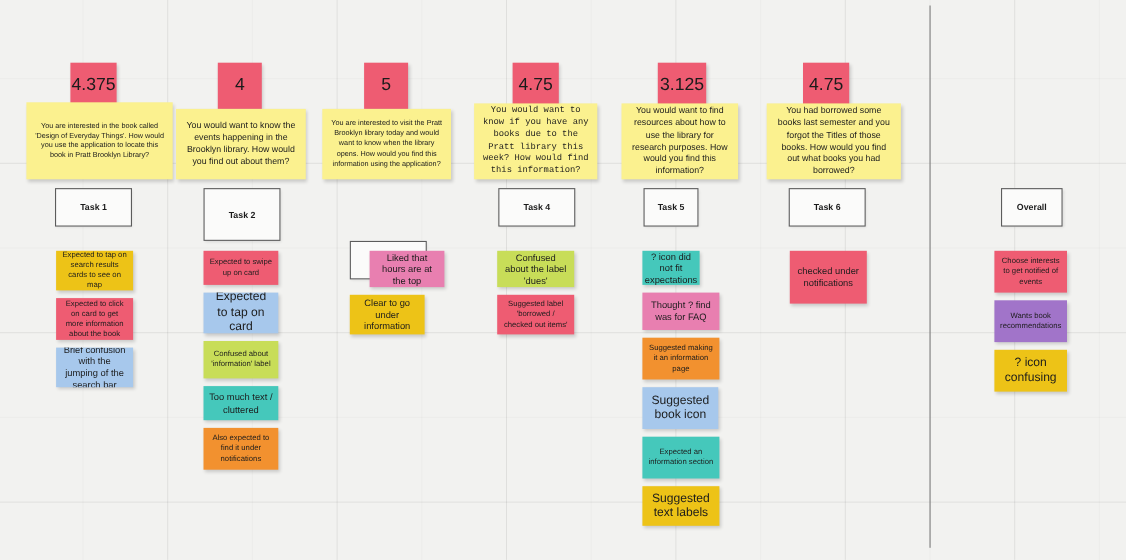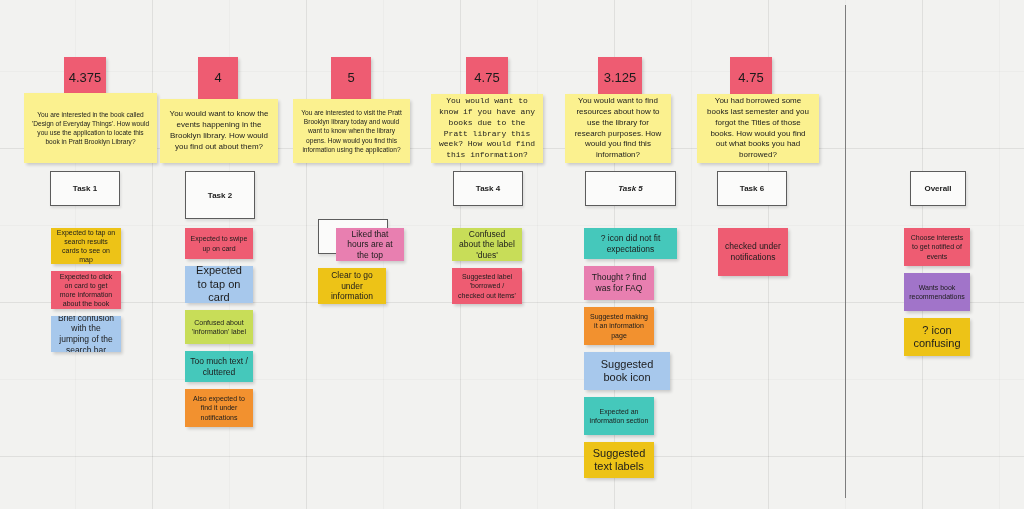--- a/index.html
+++ b/index.html
@@ -39,21 +39,21 @@
     display:flex;align-items:center;justify-content:center;
     text-align:center;
     color:#1c1c1c;
     line-height:1.22;
     padding:3px 5px;
     box-shadow:1.5px 2px 3px rgba(0,0,0,0.17);
     overflow:hidden;
     word-wrap:break-word;
   }
   .score{
-    font-size:13px;
+    font-size:16px;
     background:#ee5c72;
     color:#1b1b1b;
   }
   .question{
     background:#fbf18f;
     font-size:8px;
     line-height:1.35;
     padding:5px 7px;
   }
   .question.small{font-size:6.6px;line-height:1.4;}
@@ -95,25 +95,25 @@
       <div class="taskbox" style="left: 318px; top: 171px; width: 70px; height: 35px; margin-top: 48px;">Task 3</div>
       <div class="sticky n-md" style="left: 318px; top: 228px; width: 68px; height: 33px; background: rgb(232, 127, 176); margin-left: 18px;">Liked that hours are at the top</div>
       <div class="sticky n-md" style="left: 318px; top: 268px; width: 68px; height: 36px; background: rgb(237, 195, 23);">Clear to go under information</div>
       <div class="sticky score" style="left: 466px; top: 57px; width: 42px; height: 42px; background: rgb(238, 92, 114);">4.75</div>
       <div class="sticky question" style="left: 431px; top: 94px; width: 112px; height: 69px; background: rgb(251, 241, 143); font-family: Liberation Mono, monospace;">You would want to know if you have any books due to the Pratt library this week? How would find this information?</div>
       <div class="taskbox" style="left: 453px; top: 171px; width: 70px; height: 35px;">Task 4</div>
       <div class="sticky n-md" style="left: 452px; top: 228px; width: 70px; height: 33px; background: rgb(200, 221, 88);">Confused about the label 'dues'</div>
       <div class="sticky n-sm" style="left: 452px; top: 268px; width: 70px; height: 36px; background: rgb(238, 92, 114);">Suggested label 'borrowed / checked out items'</div>
       <div class="sticky score" style="left: 598px; top: 57px; width: 44px; height: 42px; background: rgb(238, 92, 114);">3.125</div>
       <div class="sticky question" style="left: 565px; top: 94px; width: 106px; height: 69px; background: rgb(251, 241, 143);">You would want to find resources about how to use the library for research purposes. How would you find this information?</div>
-      <div class="taskbox" style="left: 585px; top: 171px; width: 91px; height: 35px; font-style: italic;">Task 5</div>
-      <div class="sticky n-md" style="left: 584px; top: 228px; width: 93px; height: 31px; background: rgb(69, 200, 187);">? icon did not fit expectations</div>
+      <div class="taskbox" style="left: 585px; top: 171px; width: 50px; height: 35px;">Task 5</div>
+      <div class="sticky n-md" style="left: 584px; top: 228px; width: 52px; height: 31px; background: rgb(69, 200, 187);">? icon did not fit expectations</div>
       <div class="sticky n-md" style="left: 584px; top: 266px; width: 70px; height: 34px; background: rgb(232, 127, 176);">Thought ? find was for FAQ</div>
       <div class="sticky n-sm" style="left: 584px; top: 307px; width: 70px; height: 38px; background: rgb(242, 145, 47);">Suggested making it an information page</div>
-      <div class="sticky n-lg" style="left: 584px; top: 352px; width: 86px; height: 38px; background: rgb(167, 200, 236);">Suggested book icon</div>
+      <div class="sticky n-lg" style="left: 584px; top: 352px; width: 69px; height: 38px; background: rgb(167, 200, 236);">Suggested book icon</div>
       <div class="sticky n-sm" style="left: 584px; top: 397px; width: 70px; height: 38px; background: rgb(69, 200, 187);">Expected an information section</div>
       <div class="sticky n-lg" style="left: 584px; top: 442px; width: 70px; height: 36px; background: rgb(237, 195, 23);">Suggested text labels</div>
       <div class="sticky score" style="left: 730px; top: 57px; width: 42px; height: 42px; background: rgb(238, 92, 114);">4.75</div>
       <div class="sticky question" style="left: 697px; top: 94px; width: 122px; height: 69px; background: rgb(251, 241, 143);">You had borrowed some books last semester and you forgot the Titles of those books. How would you find out what books you had borrowed?</div>
       <div class="taskbox" style="left: 717px; top: 171px; width: 70px; height: 35px; text-align: right;">Task 6</div>
       <div class="sticky n-md" style="left: 718px; top: 228px; width: 70px; height: 48px; background: rgb(238, 92, 114);">checked under notifications</div>
       <div class="taskbox" style="left: 910px; top: 171px; width: 56px; height: 35px;">Overall</div>
       <div class="sticky n-sm" style="left: 904px; top: 228px; width: 66px; height: 38px; background: rgb(238, 92, 114);">Choose interests to get notified of events</div>
       <div class="sticky n-sm" style="left: 904px; top: 273px; width: 66px; height: 38px; background: rgb(161, 116, 201);">Wants book recommendations</div>
       <div class="sticky n-lg" style="left: 904px; top: 318px; width: 66px; height: 38px; background: rgb(237, 195, 23);">? icon confusing</div>

